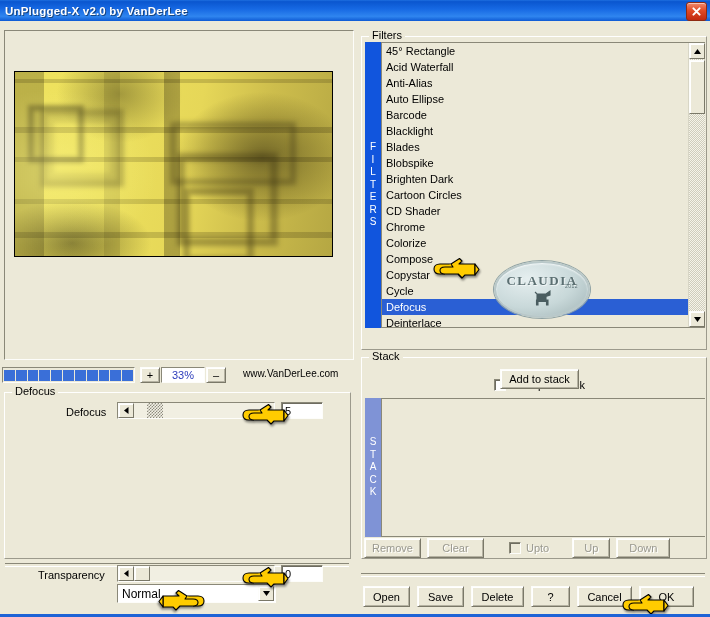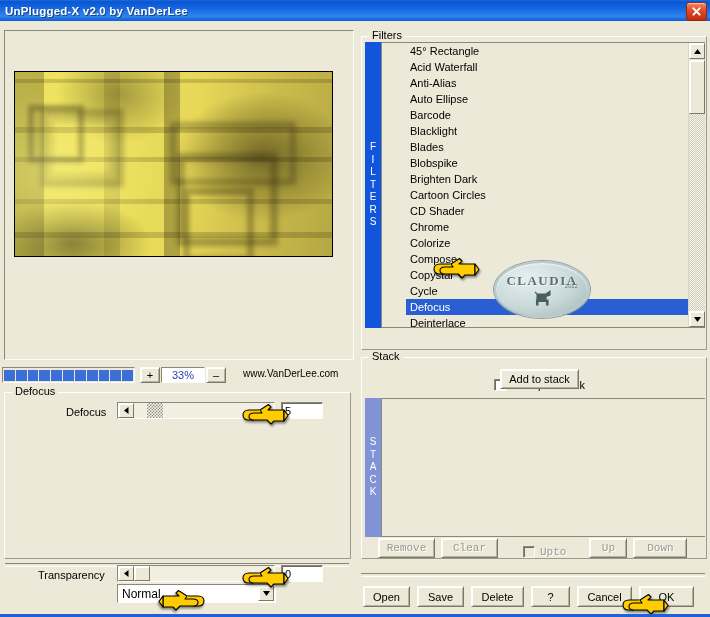--- a/index.html
+++ b/index.html
@@ -100,42 +100,42 @@
   #blend .dd{width:16px;height:15px;margin-right:1px;background:#ece9d8;border:1px solid;
       border-color:#fdfdfa #7a7868 #7a7868 #fdfdfa;box-shadow:inset 1px 1px 0 #fff;
       display:flex;align-items:center;justify-content:center;box-sizing:border-box;}
 
   
   #filtgrp{left:361px;top:36px;width:344px;height:312px;}
   #filtband{left:365px;top:42px;width:16px;height:286px;background:#1155dd;}
   #filtlist{position:absolute;left:381px;top:42px;width:324px;height:286px;background:#ece9d8;
       border:1px solid #8a8878;border-right:none;box-sizing:border-box;overflow:hidden;}
   #filtinner{position:absolute;left:0;top:0;right:16px;bottom:0;overflow:hidden;}
-  .frow{height:16px;line-height:16px;padding-left:4px;font-size:11px;white-space:nowrap;margin-left:24px;}
+  .frow{height:16px;line-height:16px;padding-left:4px;font-size:11px;white-space:nowrap;}
   .frow.sel{background:#2a5fd4;color:#fff;}
   #fscroll{position:absolute;right:0;top:0;width:16px;bottom:0;
       background-image:linear-gradient(45deg,#cfcdbc 25%,transparent 25%,transparent 75%,#cfcdbc 75%),
                        linear-gradient(45deg,#cfcdbc 25%,#f6f4e9 25%,#f6f4e9 75%,#cfcdbc 75%);
       background-size:2px 2px;background-position:0 0,1px 1px;border-left:1px solid #d8d6c6;}
   #fscroll .sb{position:absolute;left:0;width:16px;height:16px;background:#ece9d8;border:1px solid;
       border-color:#fdfdfa #7a7868 #7a7868 #fdfdfa;box-shadow:inset 1px 1px 0 #fff;
       display:flex;align-items:center;justify-content:center;box-sizing:border-box;}
   #fthumb{position:absolute;left:0;top:17px;width:16px;height:54px;background:#ece9d8;
       border:1px solid;border-color:#fdfdfa #7a7868 #7a7868 #fdfdfa;box-shadow:inset 1px 1px 0 #fff;
       box-sizing:border-box;}
   #ontop{position:absolute;left:494px;top:333px;display:flex;align-items:center;gap:5px;margin-top:46px;}
 
   
   #stkgrp{left:361px;top:357px;width:344px;height:200px;}
   #addstack{position:absolute;left:500px;top:369px;width:79px;height:20px;}
   #stkband{left:365px;top:398px;width:16px;height:139px;background:#7f93d6;}
   #stklist{position:absolute;left:381px;top:398px;width:324px;height:139px;background:#ece9d8;
       border:1px solid #8a8878;border-right:none;box-sizing:border-box;}
-  #srow{position:absolute;left:378px;top:538px;width:327px;height:20px;
-      display:flex;align-items:flex-end;font-family:Liberation Mono, monospace;}
+  #srow{position:absolute;left:364px;top:538px;width:327px;height:20px;
+      display:flex;align-items:center;}
   #srow .b{height:20px;}
 
   
   #hr2{position:absolute;left:361px;top:573px;width:344px;height:2px;
        border-top:1px solid #8a8878;border-bottom:1px solid #fff;}
   #brow{position:absolute;left:363px;top:586px;height:21px;display:flex;align-items:center;}
   #brow .b{height:21px;margin-right:7px;}
 
   
   .hand{position:absolute;pointer-events:none;}

